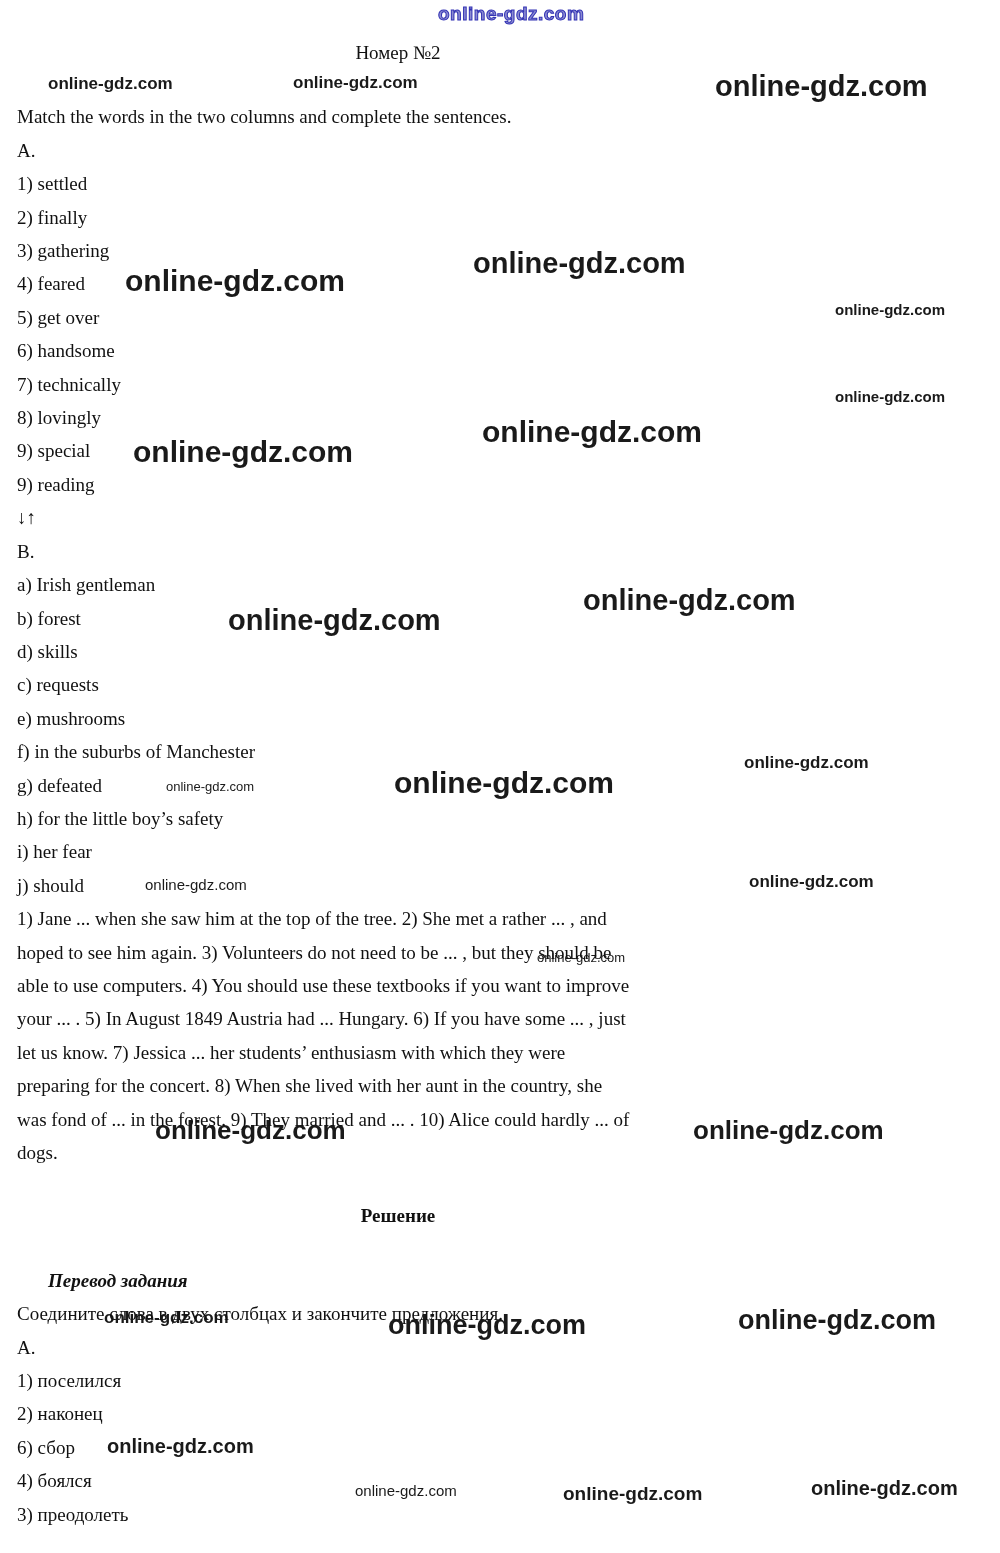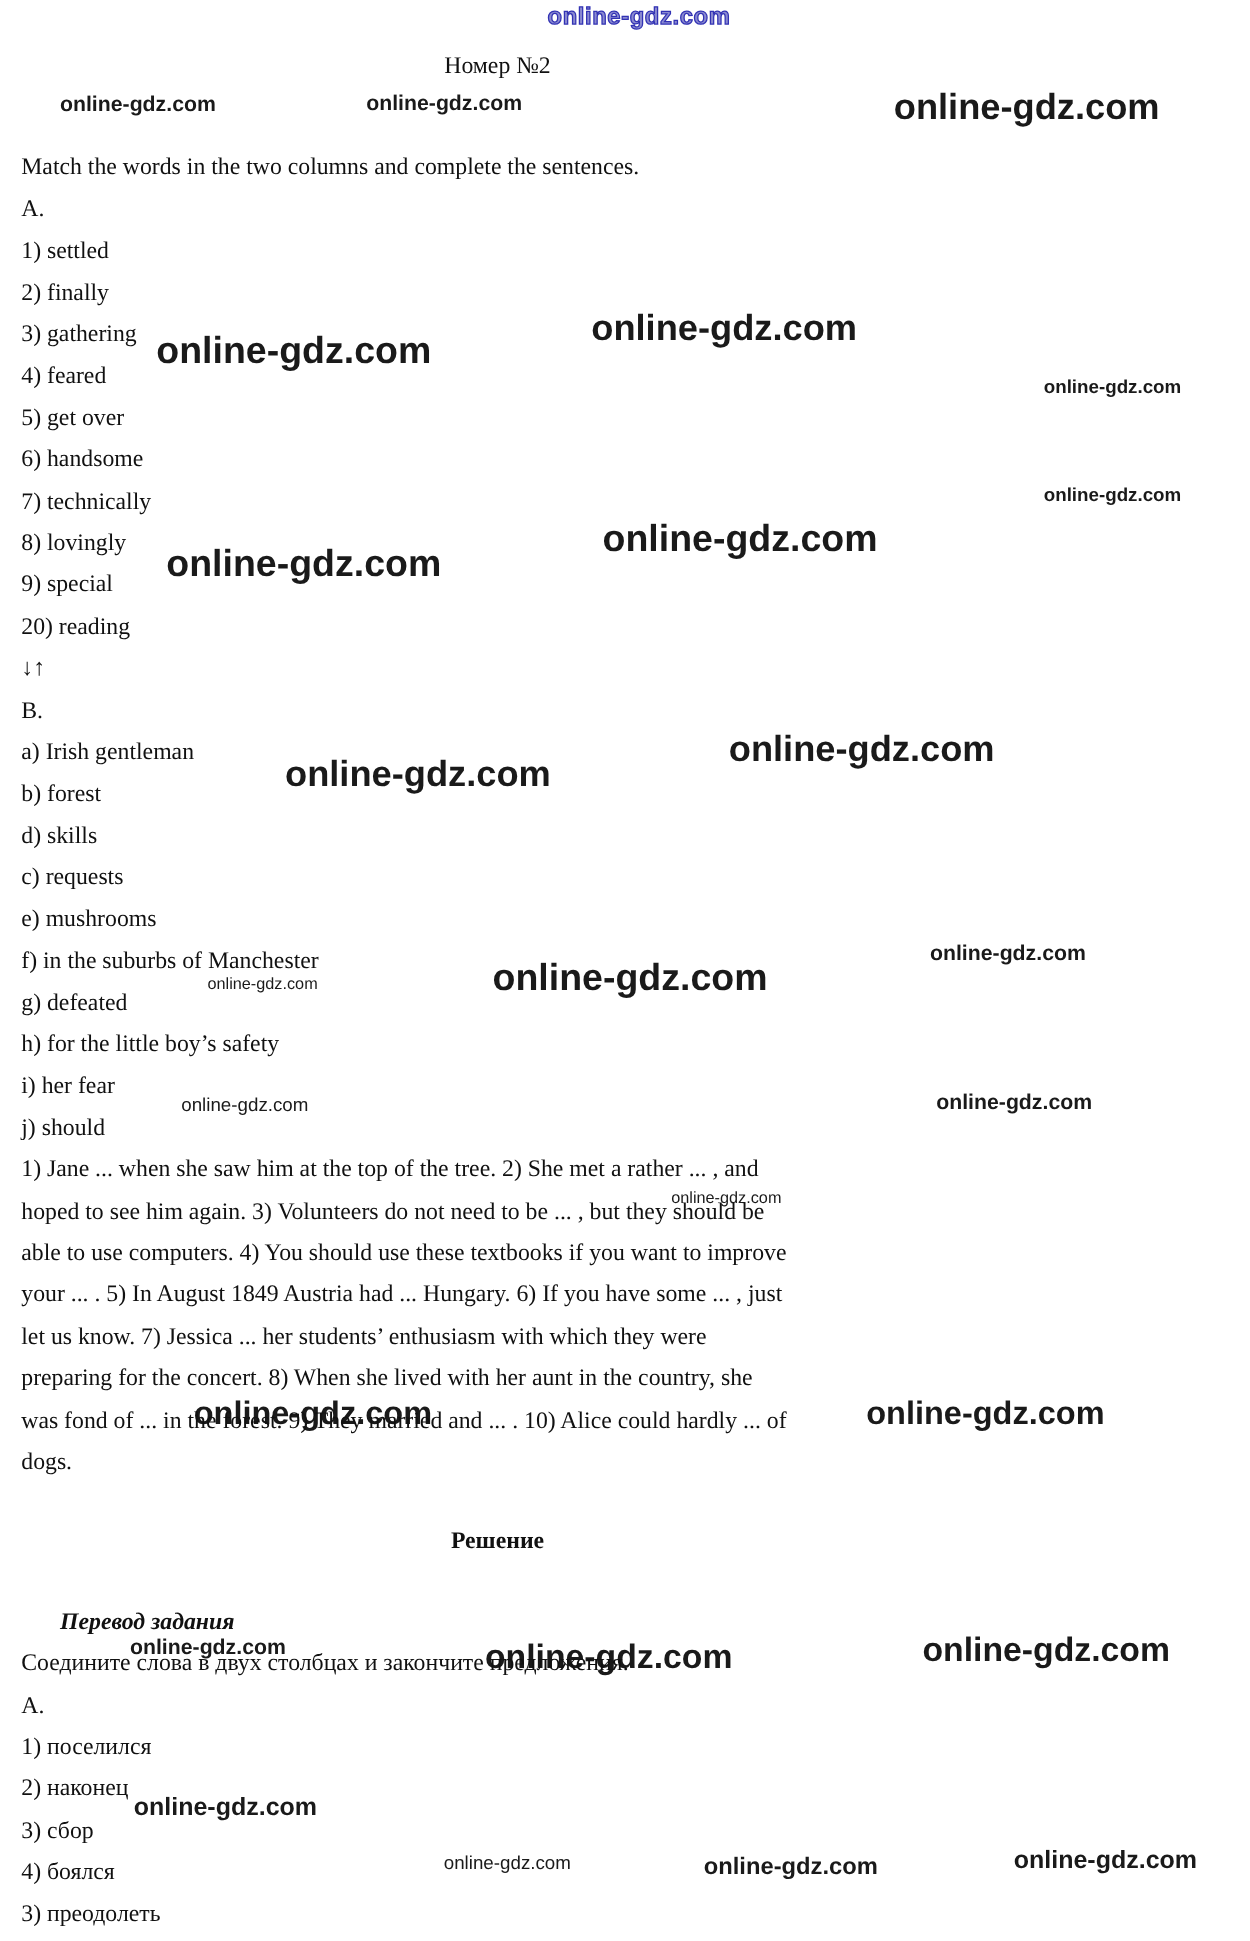--- a/index.html
+++ b/index.html
@@ -1,21 +1,21 @@
 <!DOCTYPE html>
 <html><head>
 <meta charset="utf-8">
 <style>
   html,body{margin:0;padding:0;background:#ffffff;}
   .page{position:relative;width:1000px;height:1553px;background:#ffffff;overflow:hidden;
         font-family:"Liberation Serif", serif;color:#111;}
   .doc{position:absolute;left:0;top:0;width:796px;padding:36px 17px 0 17px;box-sizing:border-box;
        font-size:19px;line-height:33.4px;}
   .title{text-align:center;}
-  .intro{margin-top:48px;white-space:nowrap;}
+  .intro{margin-top:31px;white-space:nowrap;}
   .list div, .arrows, .list-label{white-space:nowrap;}
   .para div{white-space:nowrap;}
   .solution-heading{text-align:center;margin-top:30px;font-weight:bold;}
   .translation-heading{margin-top:31px;font-weight:bold;font-style:italic;margin-left:31px;}
   
   .wm{position:absolute;font-family:"Liberation Sans", sans-serif;color:#1a1a1a;
       white-space:nowrap;line-height:1;}
   .w600{font-weight:600;}
   .w700{font-weight:700;}
   .w400{font-weight:400;}
@@ -64,21 +64,21 @@
       <div class="list-label">A.</div>
       <div>1) settled</div>
       <div>2) finally</div>
       <div>3) gathering</div>
       <div>4) feared</div>
       <div>5) get over</div>
       <div>6) handsome</div>
       <div>7) technically</div>
       <div>8) lovingly</div>
       <div>9) special</div>
-      <div>20) reading</div>
+      <div>9) reading</div>
     </div>
 
     <div class="arrows">↓↑</div>
 
     <div class="list">
       <div class="list-label">B.</div>
       <div>a) Irish gentleman</div>
       <div>b) forest</div>
       <div>d) skills</div>
       <div>c) requests</div>
@@ -104,19 +104,19 @@
     <div class="solution-heading">Решение</div>
 
     <div class="translation-heading">Перевод задания</div>
 
     <div>Соедините слова в двух столбцах и закончите предложения.</div>
 
     <div class="list">
       <div class="list-label">А.</div>
       <div>1) поселился</div>
       <div>2) наконец</div>
-      <div>3) сбор</div>
+      <div>6) сбор</div>
       <div>4) боялся</div>
       <div>3) преодолеть</div>
     </div>
 
   </div>
 </div>
 
 </body></html>

